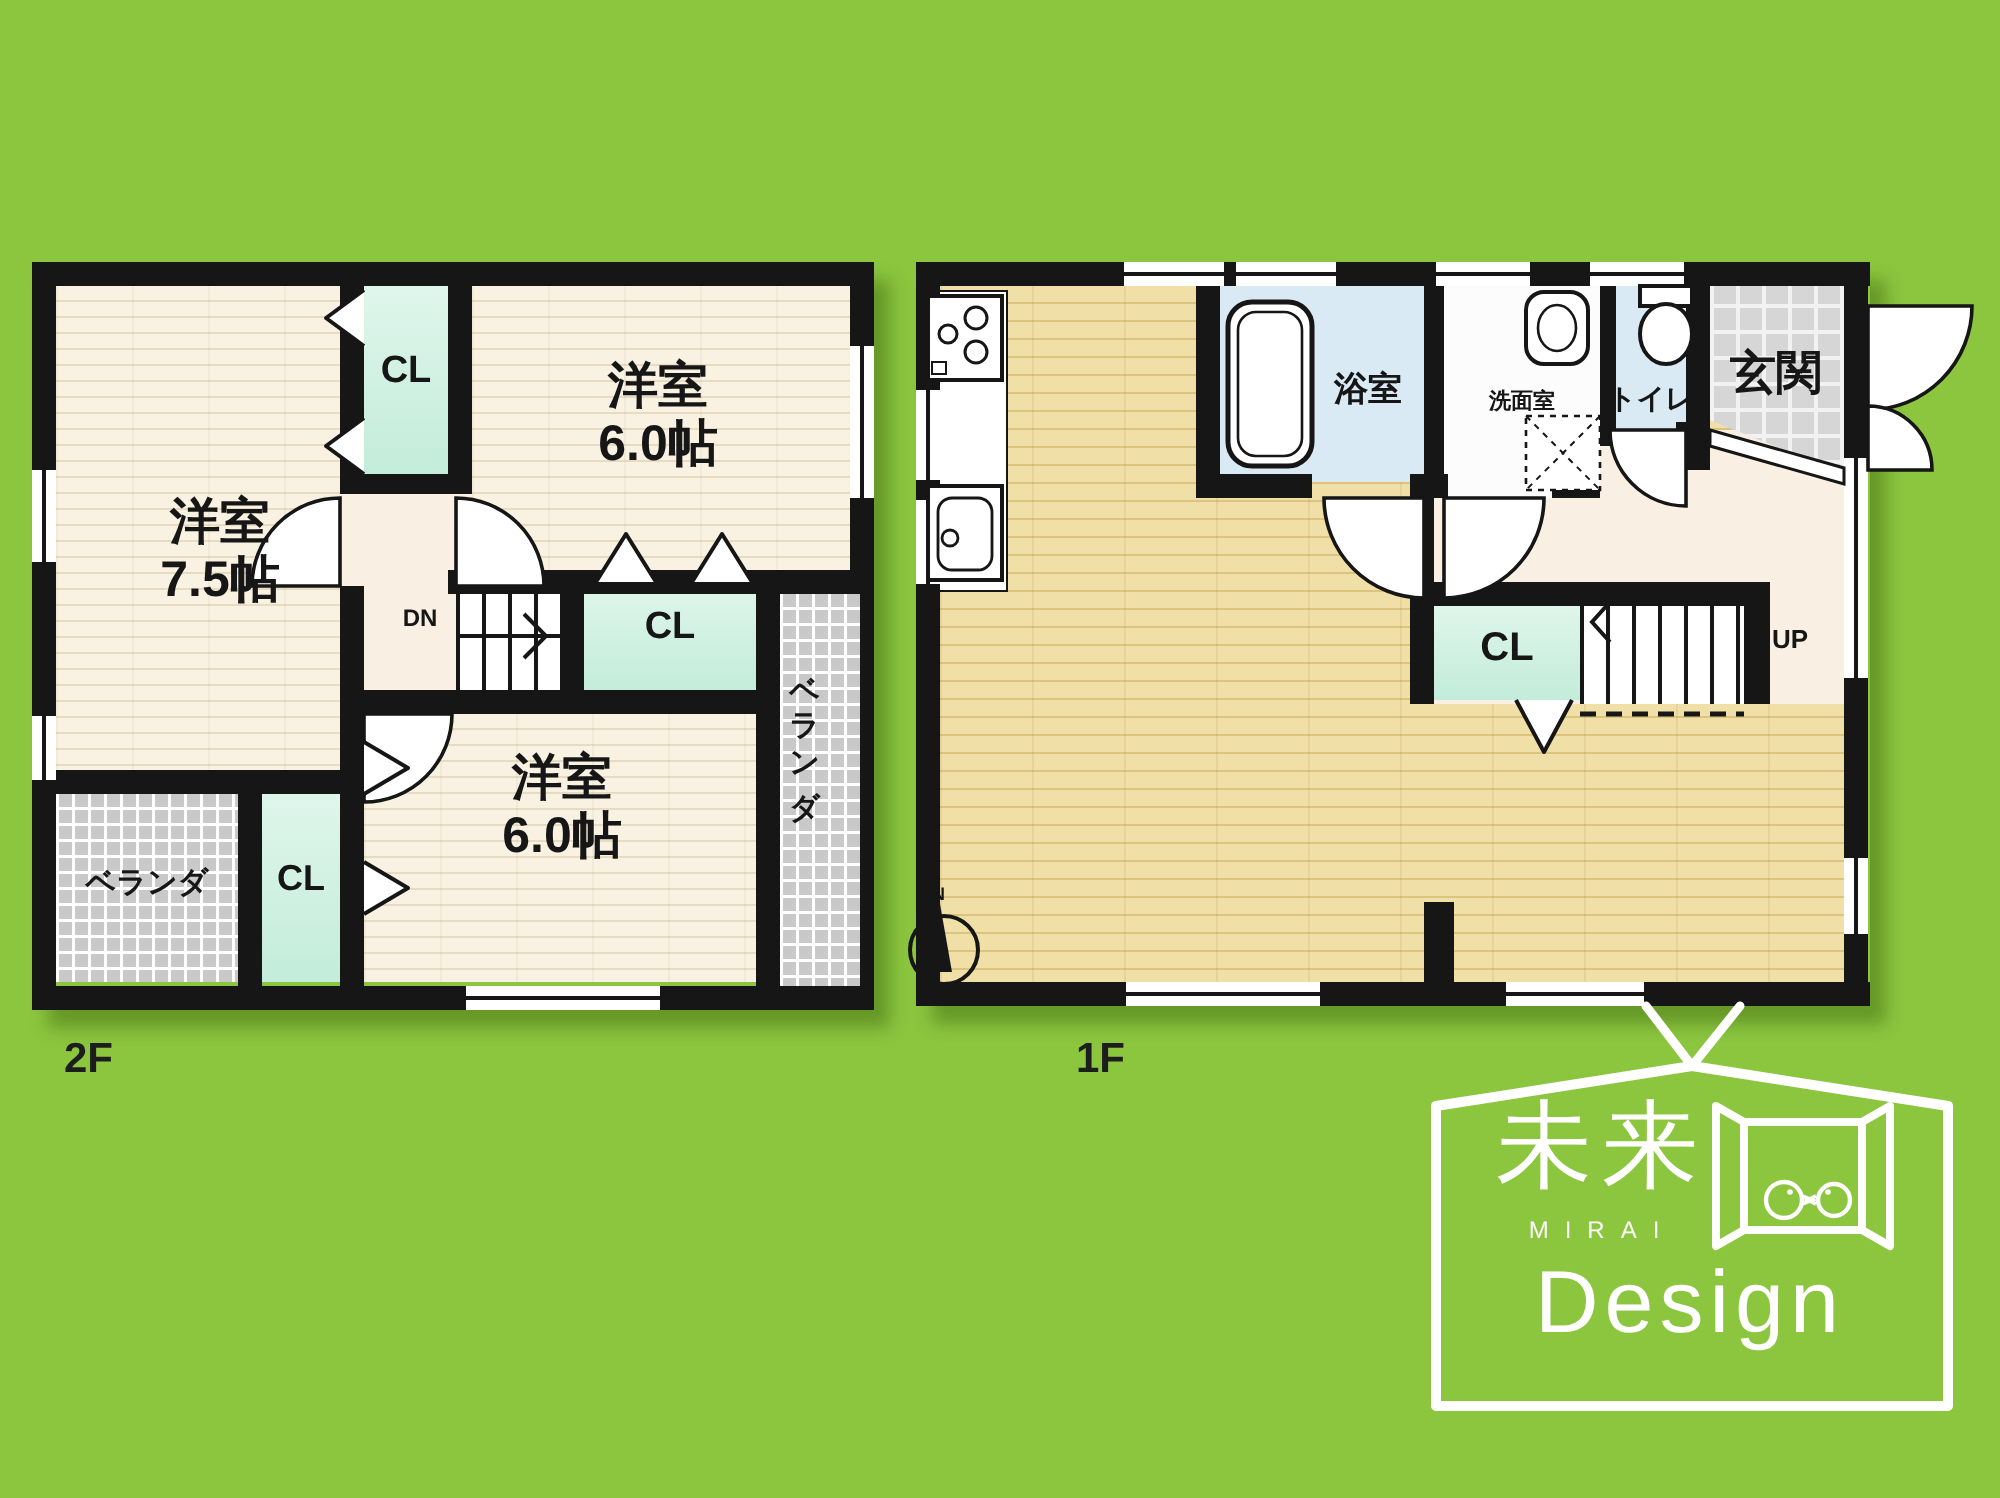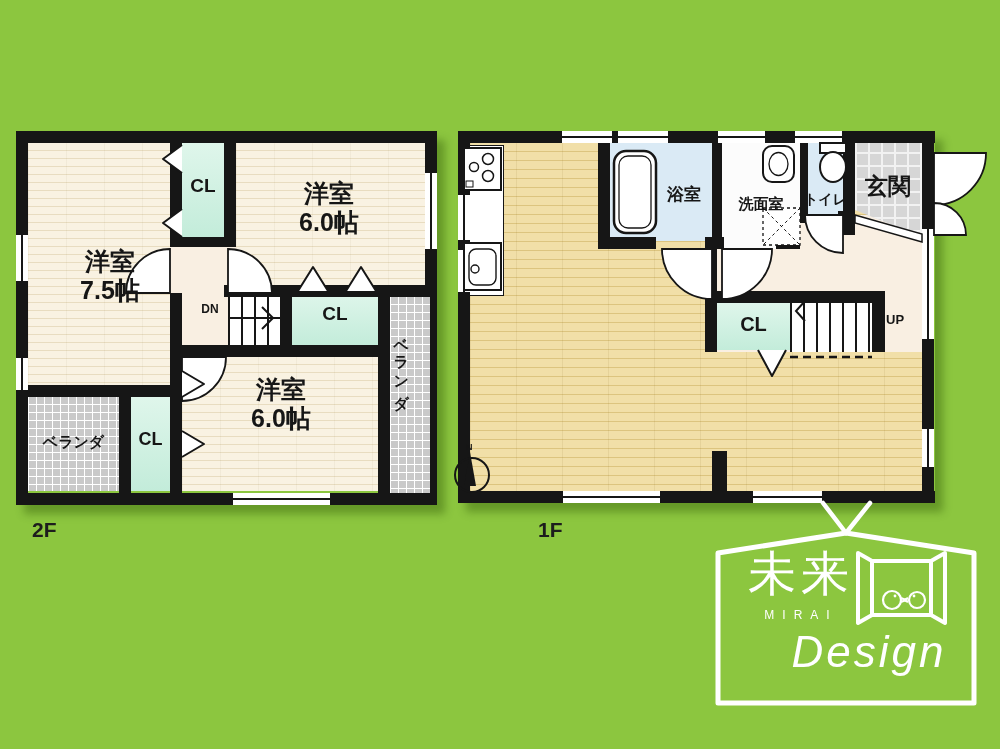--- a/index.html
+++ b/index.html
@@ -176,21 +176,21 @@
       <path d="M385,84 L347,84 A38,38 0 0 0 385,122 Z" fill="#fff" stroke="#161616" stroke-width="1.8"></path>
       <path d="M476,22 L476,74 A52,52 0 0 0 528,22 Z" fill="#fff" stroke="#161616" stroke-width="1.8"></path>
       <path d="M476,104 L508,104 A32,32 0 0 0 476,72 Z" fill="#fff" stroke="#161616" stroke-width="1.8"></path>
       <polygon points="397,84 464,103 464,111 397,92" fill="#fff" stroke="#161616" stroke-width="1.5"></polygon>
       <path d="M347,170 L338,180 L347,190" fill="none" stroke="#161616" stroke-width="2"></path>
       <path d="M332,226 L414,226" stroke="#161616" stroke-width="2.5" stroke-dasharray="8,5" fill="none"></path>
       <path d="M300,219 L314,245 L328,219" fill="#fff" stroke="#161616" stroke-width="2" stroke-linejoin="round"></path>
     </svg>
 
     <div class="lbl" style="left:196px;top:54px;width:60px;font-size:17px;">浴室</div>
-    <div class="lbl" style="left:264px;top:64px;width:78px;font-size:15px;">洗面室</div>
+    <div class="lbl" style="left:264px;top:64px;width:78px;font-size:11px;">洗面室</div>
     <div class="lbl" style="left:346px;top:60px;width:42px;font-size:14px;">トイレ</div>
     <div class="lbl" style="left:399px;top:42px;width:62px;font-size:23px;">玄関</div>
     <div class="lbl" style="left:259px;top:182px;width:73px;font-size:20px;">CL</div>
     <div class="lbl" style="left:428px;top:182px;width:36px;font-size:13px;text-align:left;">UP</div>
   </div>
 
   <div class="floor-tag" style="left:32px;top:518px;">2F</div>
   <div class="floor-tag" style="left:538px;top:518px;">1F</div>
 
   <div class="abs" style="left:450px;top:442px;width:44px;height:56px;">
@@ -207,15 +207,15 @@
     <polygon points="245,65 231,73 231,127 245,135" fill="none" stroke="#fff" stroke-width="4" stroke-linejoin="round"></polygon>
     <circle cx="192" cy="112" r="9" fill="none" stroke="#fff" stroke-width="2.2"></circle>
     <circle cx="195" cy="108" r="1.4" fill="#fff"></circle>
     <path d="M201,110 l5,2 l-5,2" fill="none" stroke="#fff" stroke-width="2"></path>
     <circle cx="217" cy="112" r="8" fill="none" stroke="#fff" stroke-width="2.2"></circle>
     <circle cx="214" cy="108" r="1.4" fill="#fff"></circle>
     <path d="M208,110 l-4,2 l4,2" fill="none" stroke="#fff" stroke-width="2"></path>
   </svg>
   <div class="logo-text" style="left:740px;top:550px;width:122px;font-size:48px;letter-spacing:5px;">未来</div>
   <div class="logo-text" style="left:742px;top:609px;width:118px;font-size:12px;letter-spacing:8px;">MIRAI</div>
-  <div class="logo-text" style="left:762px;top:630px;width:214px;font-size:44px;letter-spacing:3px;font-style:italic;">Design</div>
+  <div class="logo-text" style="left:738px;top:630px;width:214px;font-size:44px;letter-spacing:3px;">Design</div>
 
 </div>
 
 </body></html>

